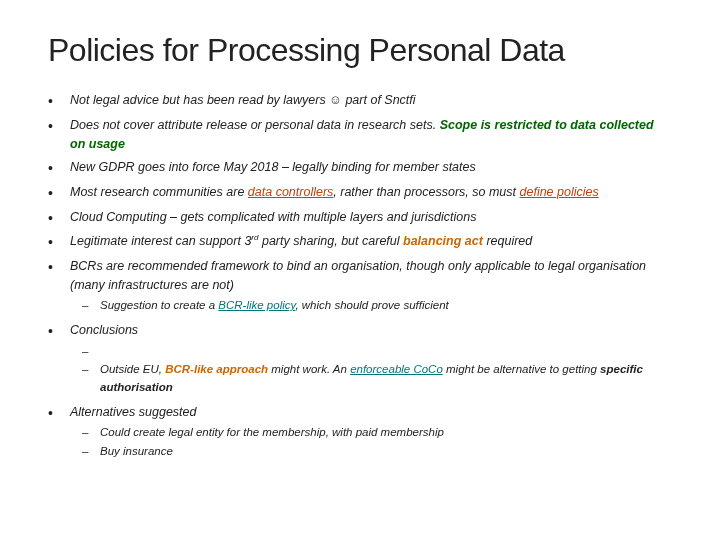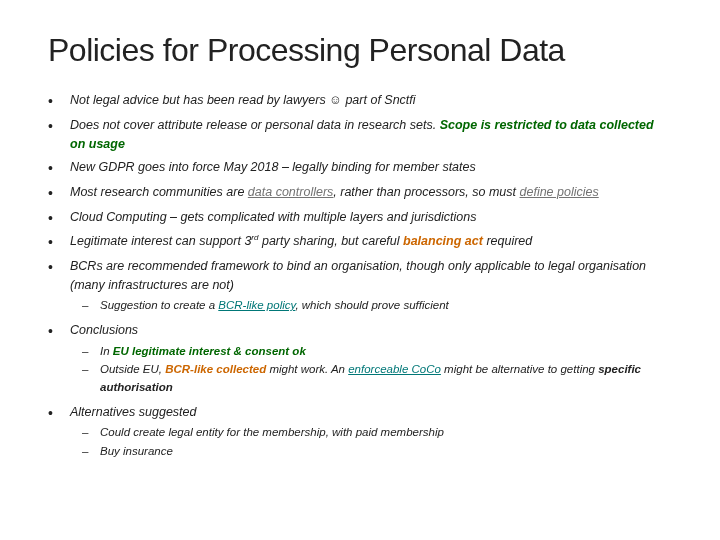--- a/index.html
+++ b/index.html
@@ -61,21 +61,21 @@
       display: flex;
       align-items: flex-start;
       margin-bottom: 1px;
       font-size: 11.5px;
     }
     .sub-list li .dash {
       min-width: 14px;
       margin-right: 4px;
     }
     .blue-link {
-      color: #737373;
+      color: #c2410c;
       text-decoration: underline;
     }
     .orange-bold {
       color: #cc6600;
       font-weight: 700;
     }
     .green-bold {
       color: #006600;
       font-weight: 700;
     }
@@ -146,25 +146,24 @@
         </span>
       </li>
 
       <li>
         <span class="bullet">•</span>
         <span class="text">
           Conclusions
           <ul class="sub-list">
             <li>
               <span class="dash">–</span>
-              <span>In <span class="green-bold">EU legitimate interest &amp; consent ok</span></span>
             </li>
             <li>
               <span class="dash">–</span>
-              <span>Outside EU, <span class="orange-bold">BCR-like collected</span> might work. An <span class="teal-link">enforceable CoCo</span> might be alternative to getting <strong>specific authorisation</strong></span>
+              <span>Outside EU, <span class="orange-bold">BCR-like approach</span> might work. An <span class="teal-link">enforceable CoCo</span> might be alternative to getting <strong>specific authorisation</strong></span>
             </li>
           </ul>
         </span>
       </li>
 
       <li>
         <span class="bullet">•</span>
         <span class="text">
           Alternatives suggested
           <ul class="sub-list">

